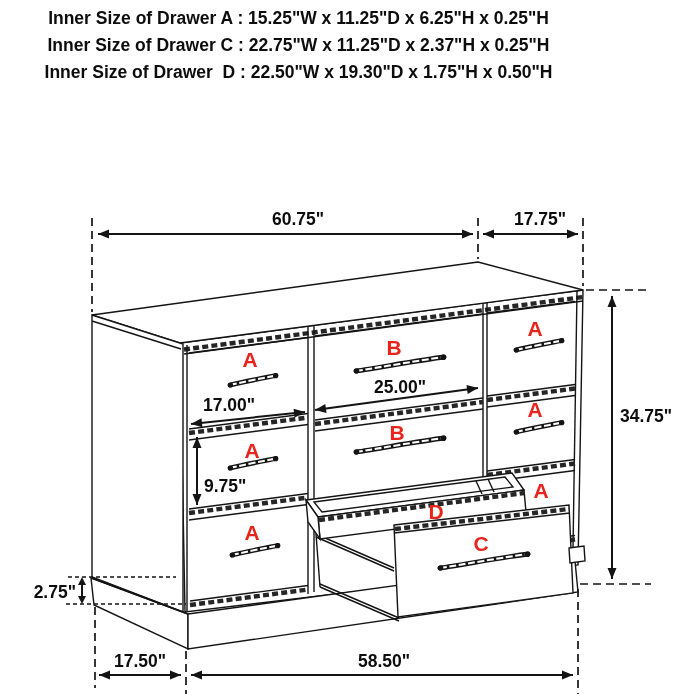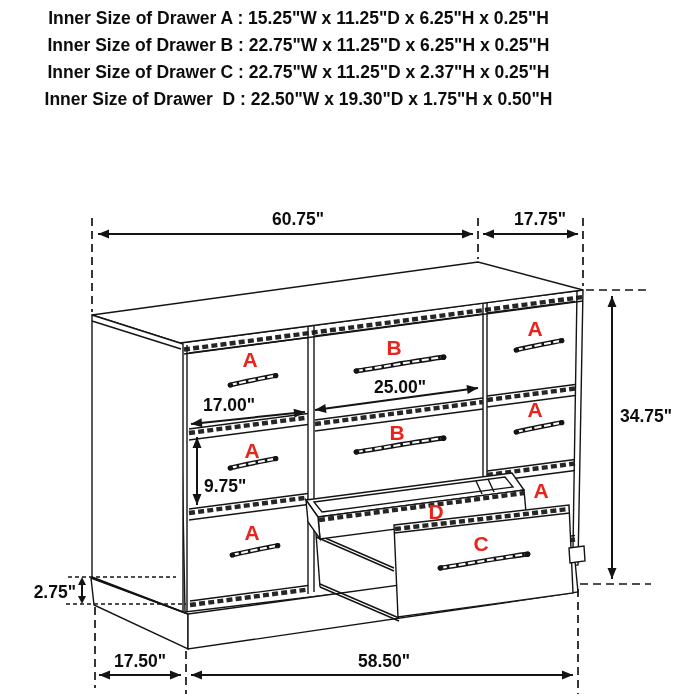--- a/index.html
+++ b/index.html
@@ -21,21 +21,20 @@
   .hw{stroke:#ffffff;stroke-width:2.1;fill:none;stroke-dasharray:7 2.5;}
   .knob{fill:#141414;}
 </style>
 </head>
 <body>
 
 <div class="page">
 
   <div class="hdr">
     <div>Inner Size of Drawer A : 15.25"W x 11.25"D x 6.25"H x 0.25"H</div>
-    <div>Inner Size of Drawer B : 22.75"W x 11.25"D x 6.25"H x 0.25"H</div>
     <div>Inner Size of Drawer C : 22.75"W x 11.25"D x 2.37"H x 0.25"H</div>
     <div>Inner Size of Drawer  D : 22.50"W x 19.30"D x 1.75"H x 0.50"H</div>
   </div>
 
   <svg width="700" height="700" viewBox="0 0 700 700">
     <defs>
       <marker id="ah" markerUnits="userSpaceOnUse" markerWidth="12" markerHeight="10" viewBox="0 0 12 10" refX="11.5" refY="5" orient="auto-start-reverse">
         <path d="M0.5,0.5 L11.5,5 L0.5,9.5 z" fill="#141414"></path>
       </marker>
       <g id="h-short">

